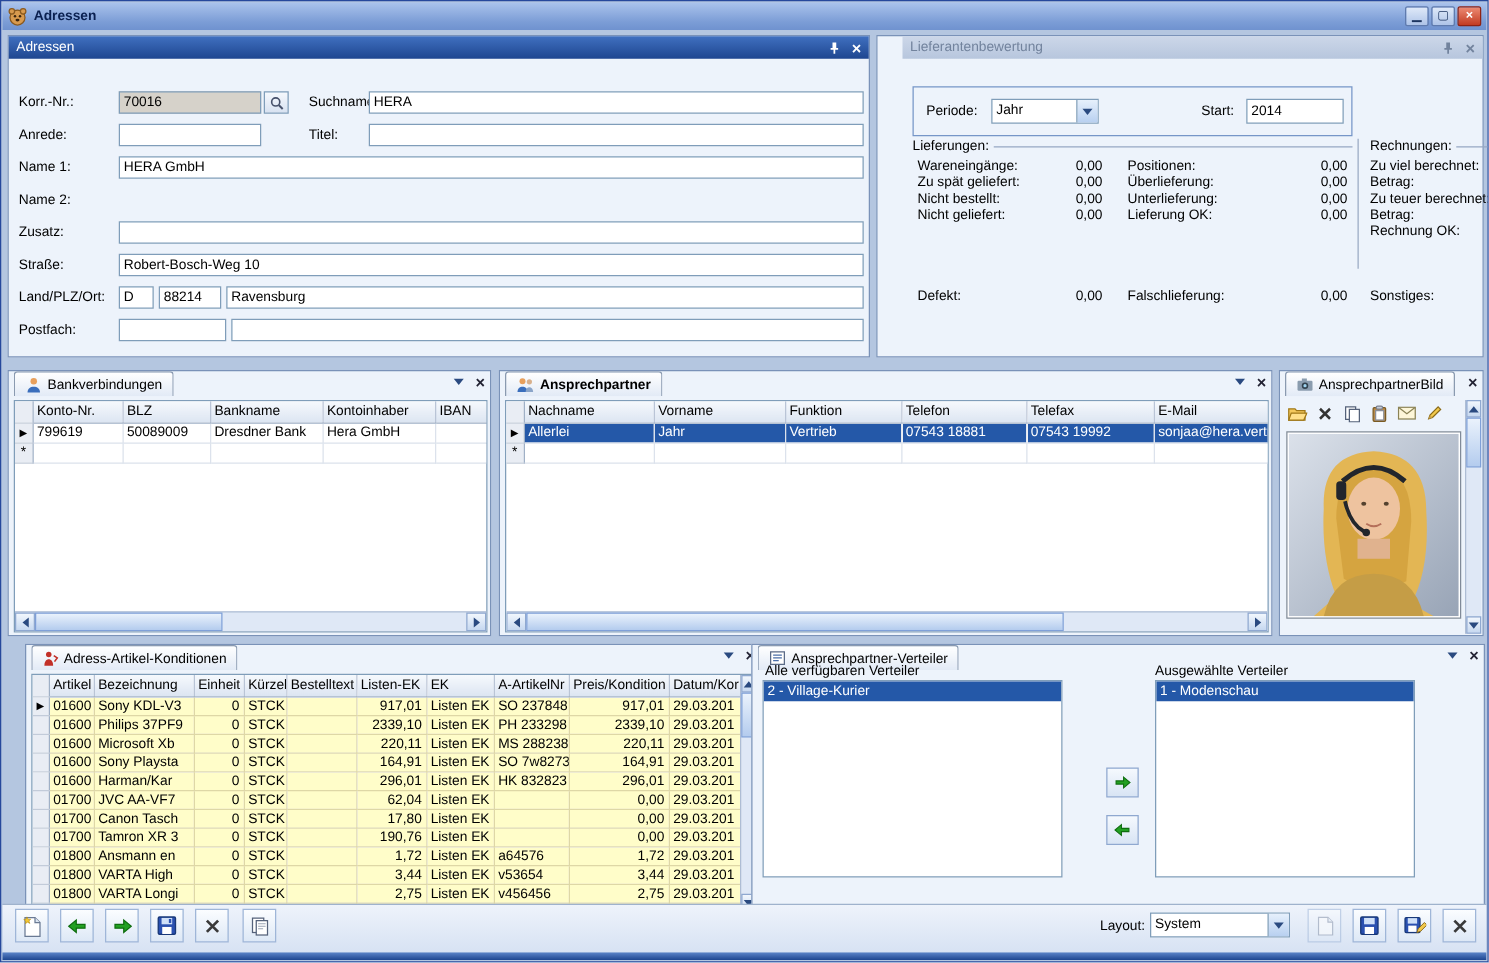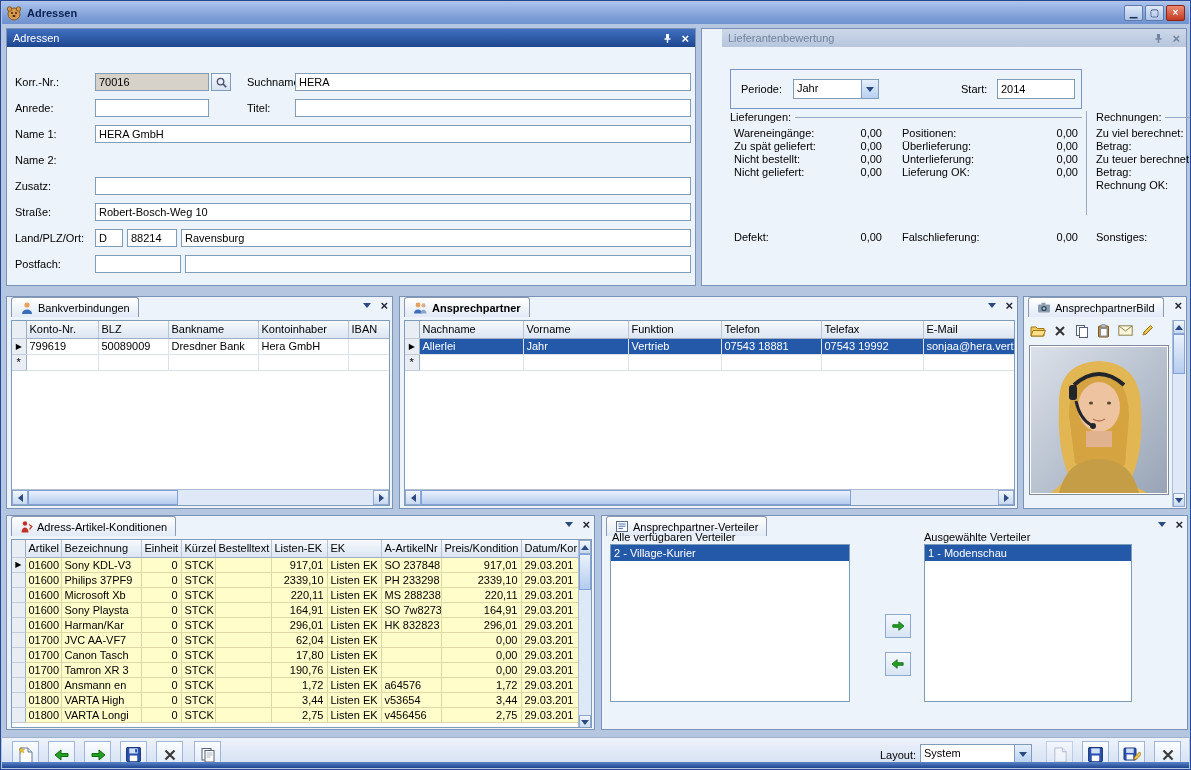--- a/index.html
+++ b/index.html
@@ -91,21 +91,21 @@
 
   .arrowbtn { position:absolute; width:26px; height:24px; border:1px solid #8fa8d0;
     background:linear-gradient(180deg,#f5f9fe,#d8e4f4); display:flex; align-items:center; justify-content:center; }
 
   
   .mini-tools { position:absolute; display:flex; gap:3px; }
   .mini-btn { width:19px; height:19px; display:flex; align-items:center; justify-content:center;
     border:1px solid transparent; }
 
   
-  .toolbar { position:absolute; left:1px; right:1px; bottom:7px; height:25px;
+  .toolbar { position:absolute; left:1px; right:1px; bottom:7px; height:39px;
     background:linear-gradient(180deg,#eef3fb,#d7e2f3); border-top:1px solid #9fb2cc; }
   .toolbtn { position:absolute; top:3px; width:27px; height:27px; border:1px solid #9fb6d8;
     background:linear-gradient(180deg,#fbfdff,#dde8f6); display:flex; align-items:center; justify-content:center; }
   .statusbar { position:absolute; left:1px; right:1px; bottom:1px; height:6px;
     background:linear-gradient(180deg,#5a83c8,#1e4690); }
 
   .photo-frame { position:absolute; border:1px solid #808a98; background:#fff; padding:1px; }
 </style>
 </head>
 <body>
@@ -495,21 +495,21 @@
       <span class="sb-btn v" style="top:0;">
           <span class="tri-up"></span>
         </span>
       <span class="sb-thumb v" style="top:14px; height:40px;"></span>
       <span class="sb-btn v" style="bottom:0;">
           <span class="tri-dn"></span>
         </span>
     </div>
   </div>
 
-  <div class="panel" style="left:5px; top:514px; width:589px; height:215px;">
+  <div class="panel" style="left:19px; top:514px; width:589px; height:215px;">
     <div class="tabstrip">
       <div class="tab">
         <svg width="13" height="14" viewBox="0 0 13 14">
           <circle cx="5" cy="3.5" r="2.2" fill="#c23028"></circle>
           <path d="M1.5 12.5C1.5 9 3.3 7.4 5 7.4s3.5 1.6 3.5 5.1z" fill="#c23028"></path>
           <path d="M9 4.5l2.8 1.8-2.2 3" stroke="#c23028" stroke-width="1.3" fill="none"></path>
         </svg>
         <span>Adress-Artikel-Konditionen</span>
       </div>
       <span class="strip-tools">

